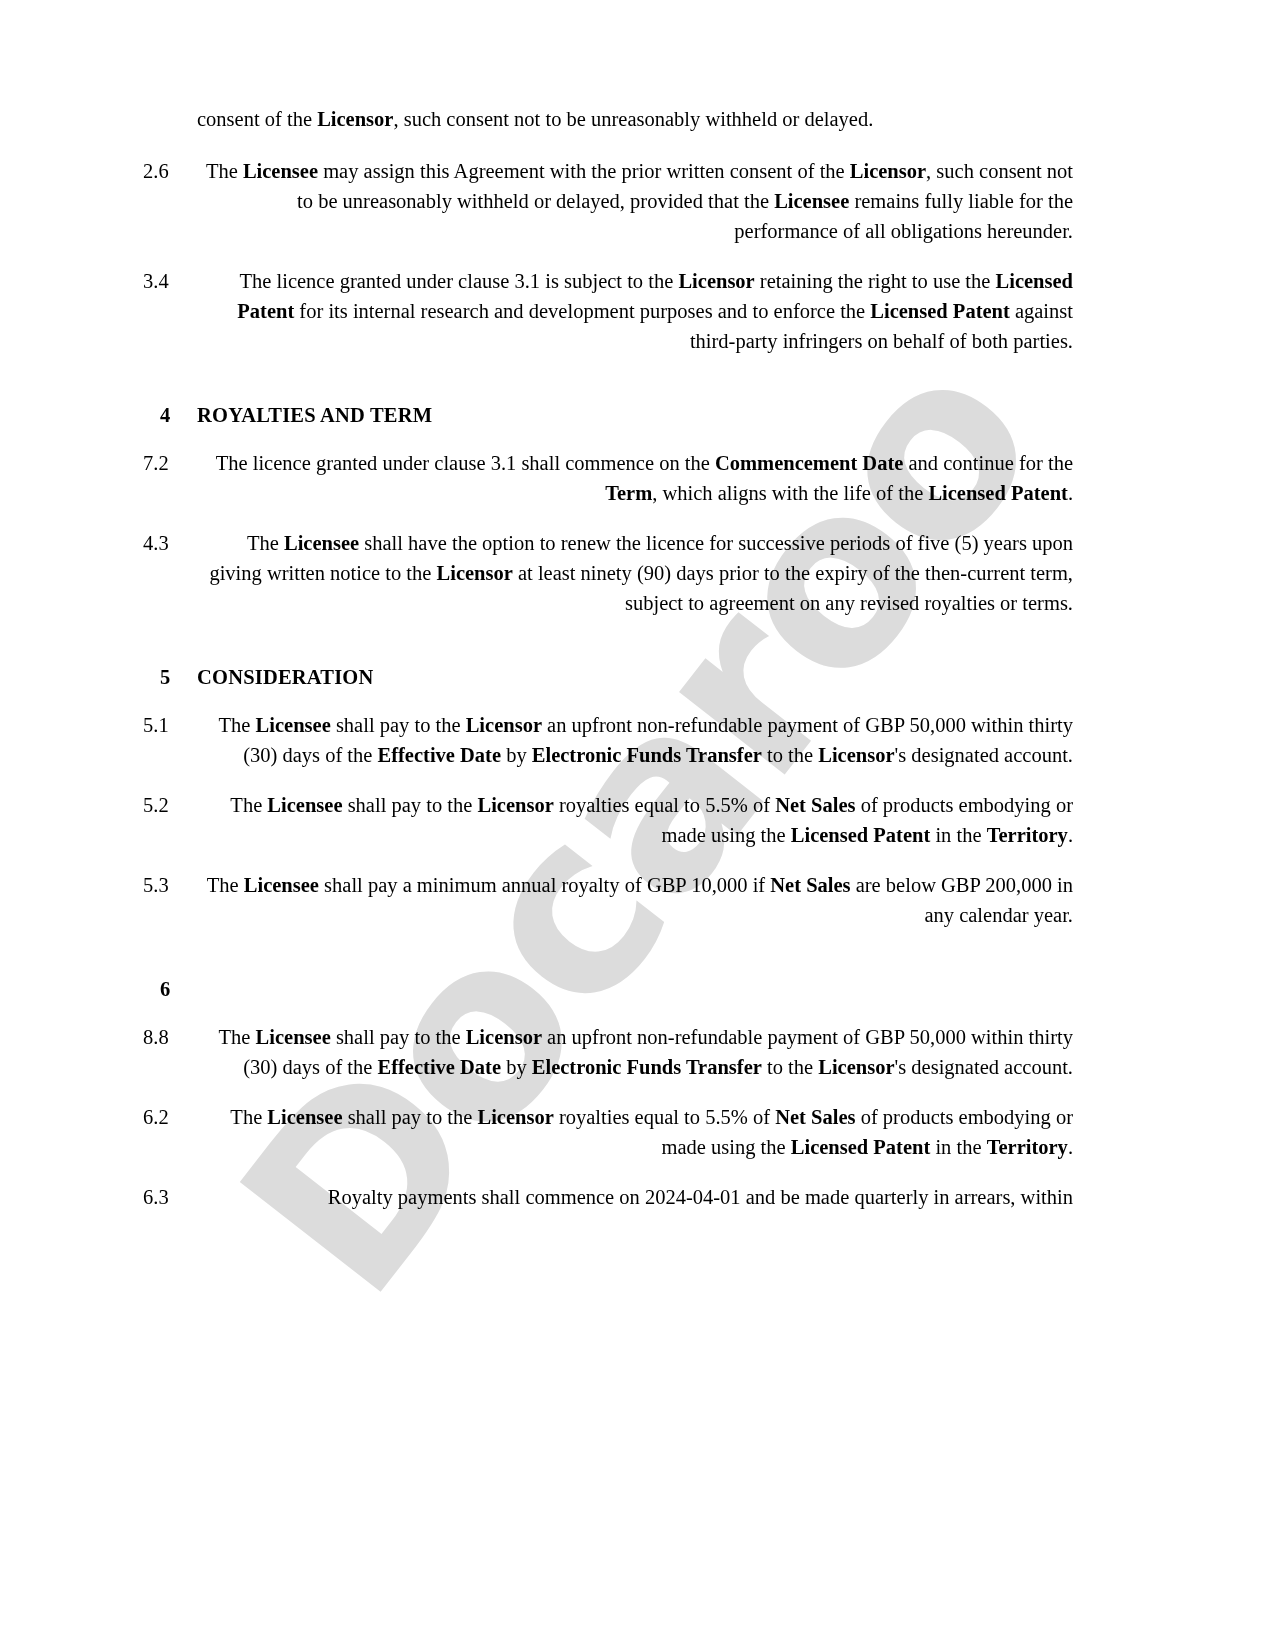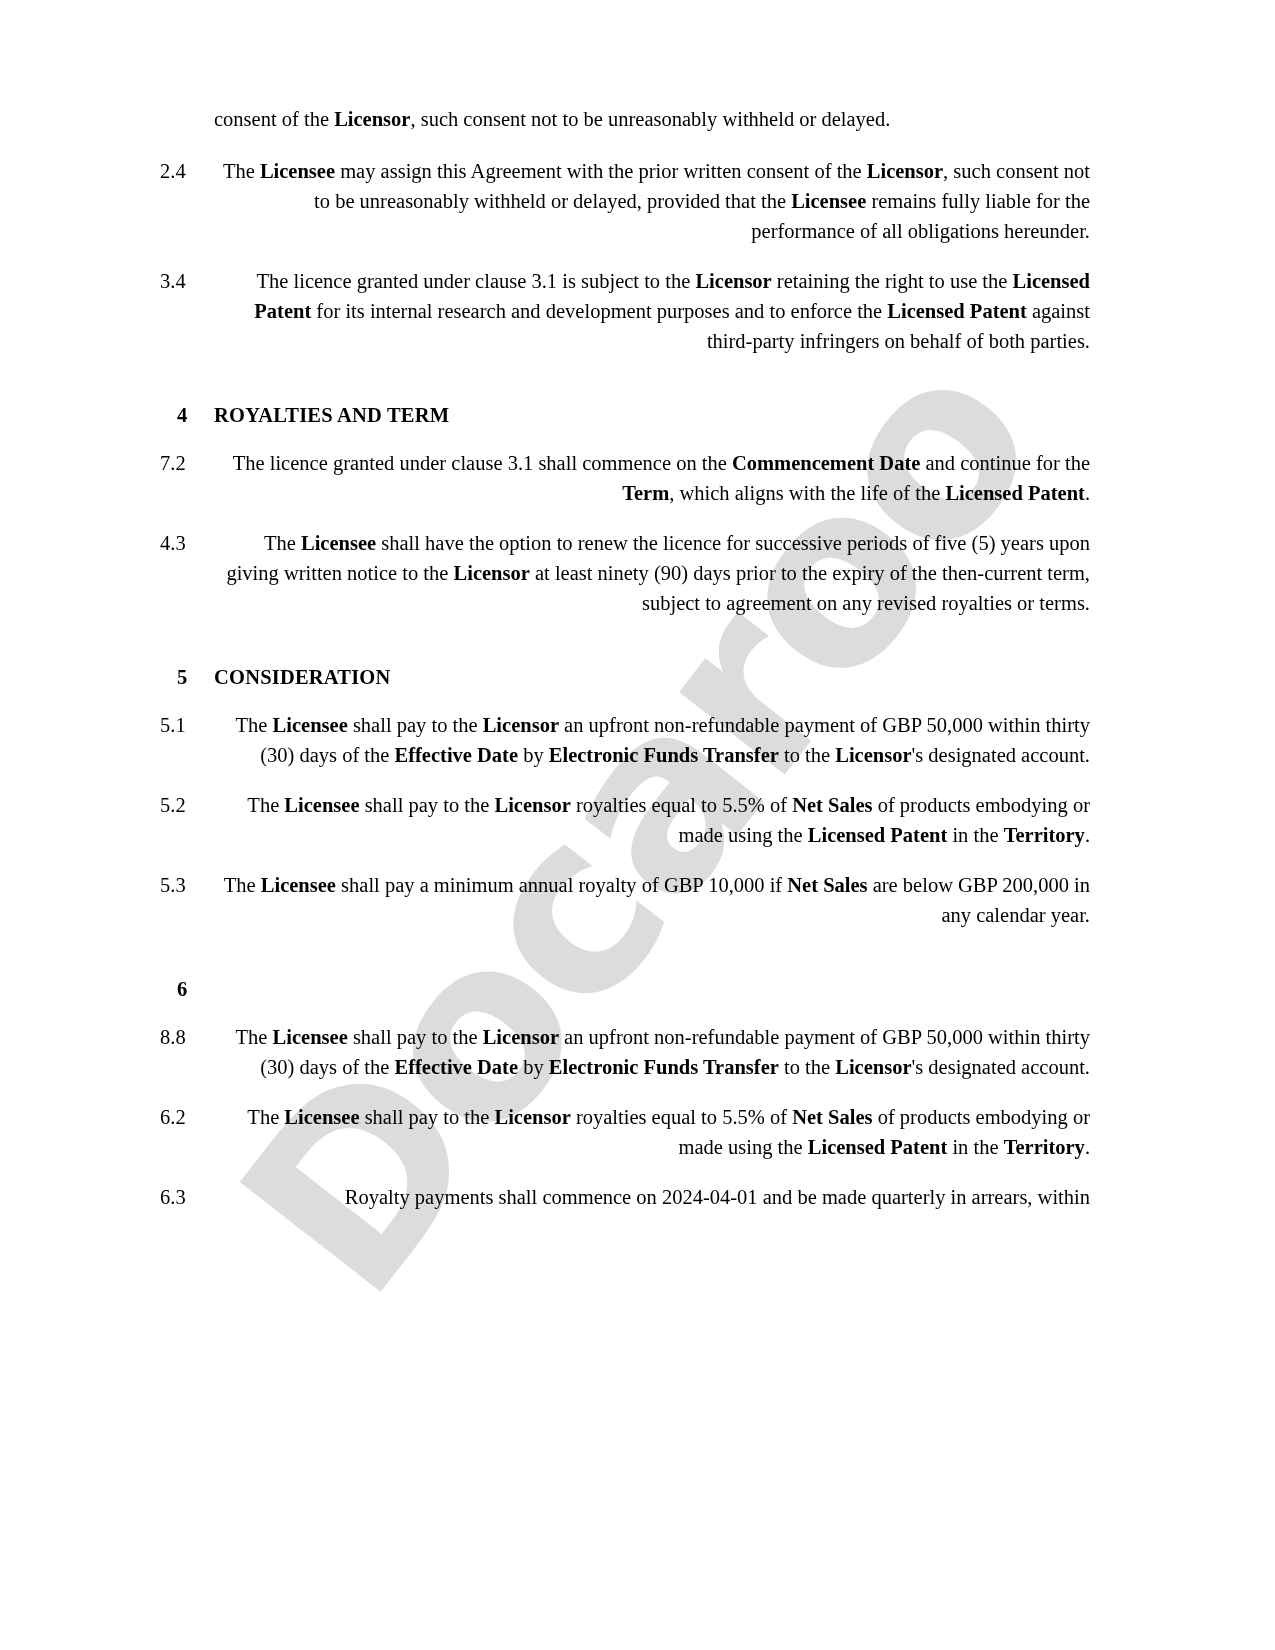--- a/index.html
+++ b/index.html
@@ -48,21 +48,21 @@
     letter-spacing: -6px;
     color: #dcdcdc;
     white-space: nowrap;
     line-height: 1;
     user-select: none;
   }
 
   
   .content {
     position: absolute;
-    left: 160px;
+    left: 143px;
     top: 104px;
     width: 930px;
     z-index: 2;
   }
 
   
   .continuation {
     margin: 0 0 0 54px;
     width: 876px;
     font-size: 20.5px;
@@ -121,21 +121,21 @@
   <div class="watermark">
     <div class="watermark-text" style="color: rgb(220, 220, 220);">Docaroo</div>
   </div>
 
   <div class="content">
 
     <p class="continuation">consent of the <b>Licensor</b>, such consent not to be unreasonably withheld or delayed.</p>
 
     <div>
       <div class="clause" style="margin-top:22px;">
-        <div class="clause-num">2.4</div>
+        <div class="clause-num">2.6</div>
         <div class="clause-text">The <b>Licensee</b> may assign this Agreement with the prior written consent of the <b>Licensor</b>, such consent not to be unreasonably withheld or delayed, provided that the <b>Licensee</b> remains fully liable for the performance of all obligations hereunder.</div>
       </div>
       <div class="clause">
         <div class="clause-num">3.4</div>
         <div class="clause-text">The licence granted under clause 3.1 is subject to the <b>Licensor</b> retaining the right to use the <b>Licensed Patent</b> for its internal research and development purposes and to enforce the <b>Licensed Patent</b> against third-party infringers on behalf of both parties.</div>
       </div>
     </div>
 
     <div>
       <div class="section-heading">

